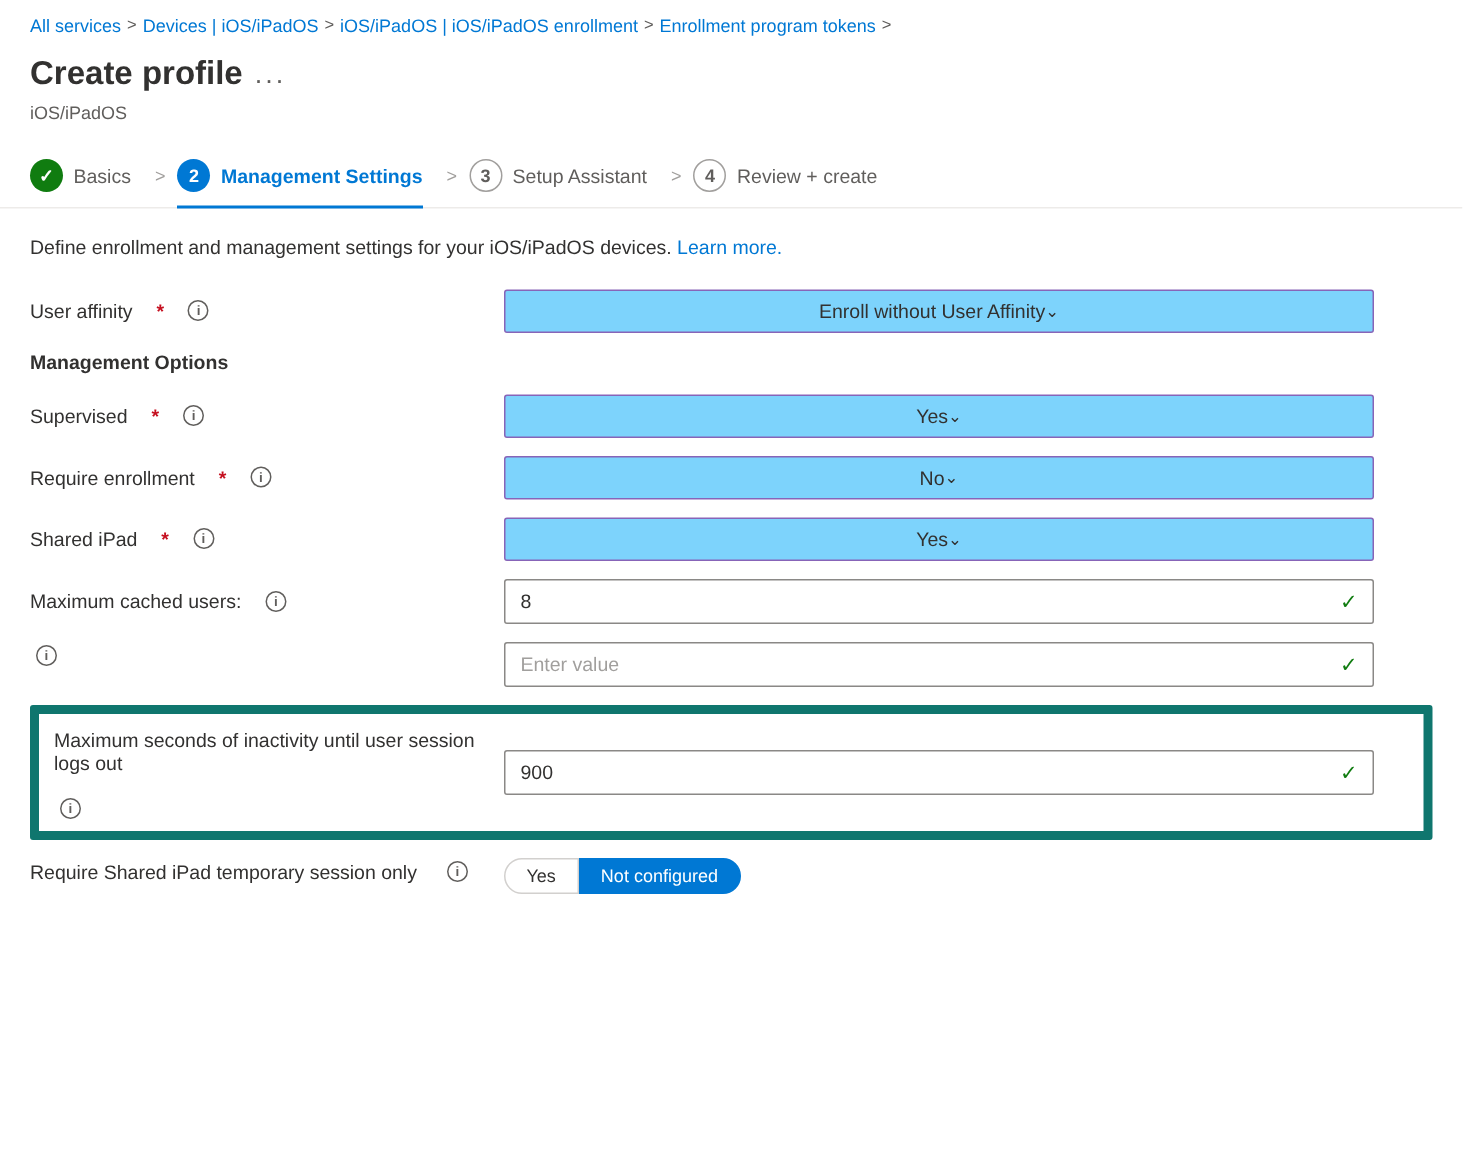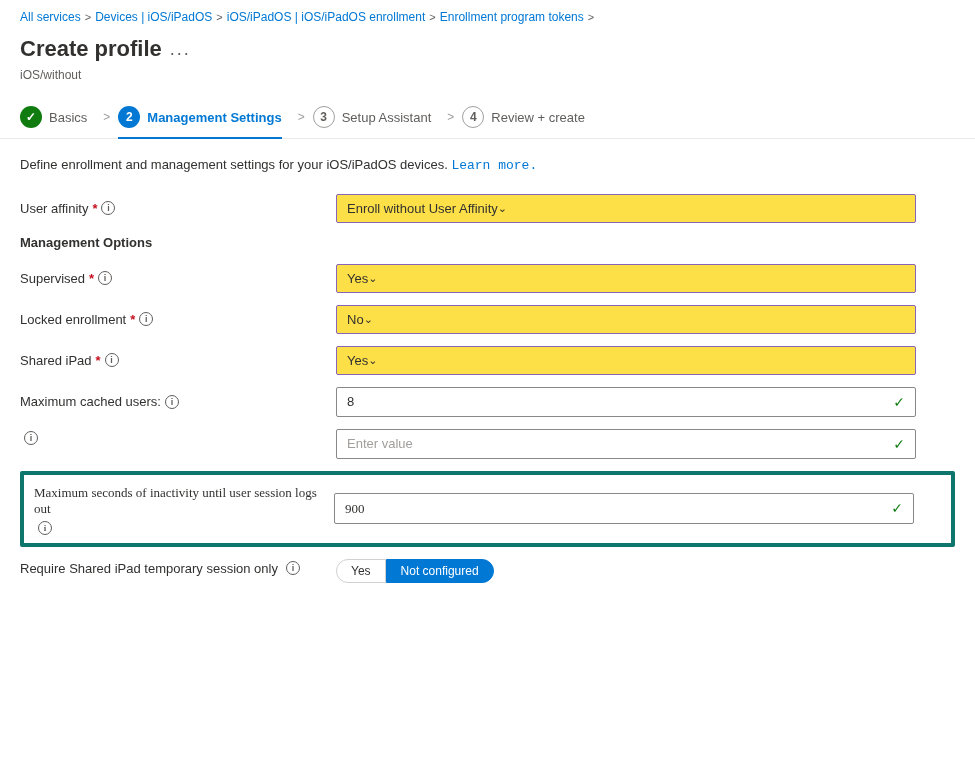--- a/index.html
+++ b/index.html
@@ -125,21 +125,20 @@
 
     .info-text {
       font-size: 13px;
       color: #323130;
       margin-bottom: 18px;
       line-height: 1.5;
     }
     .info-text a {
       color: #0078d4;
       text-decoration: none;
-      font-family: Liberation Mono, monospace;
     }
 
     .section-title {
       font-size: 13px;
       font-weight: 700;
       color: #323130;
       margin-bottom: 14px;
     }
 
     
@@ -152,21 +151,21 @@
     .form-row.multi-line {
       align-items: flex-start;
     }
     .form-label {
       width: 300px;
       min-width: 300px;
       font-size: 13px;
       color: #323130;
       display: flex;
       align-items: center;
-      gap: 4px;
+      gap: 16px;
       flex-wrap: wrap;
     }
     .form-label.multi-line {
       padding-top: 2px;
     }
     .required-star {
       color: #c50f1f;
       font-weight: bold;
     }
     .info-icon {
@@ -188,23 +187,23 @@
       max-width: 580px;
     }
 
     
     .dropdown {
       border: 1px solid #8a8886;
       border-radius: 2px;
       padding: 6px 10px;
       display: flex;
       align-items: center;
-      justify-content: flex-start;
-      cursor: pointer;
-      background: #fde047;
+      justify-content: center;
+      cursor: pointer;
+      background: #7dd3fc;
       font-size: 13px;
       color: #323130;
       width: 100%;
     }
     .dropdown.purple-border {
       border-color: #8764b8;
     }
     .chevron-down {
       font-size: 11px;
       color: #323130;
@@ -226,28 +225,27 @@
     .text-input.placeholder-text {
       color: #a19f9d;
     }
     .check-icon {
       color: #107c10;
       font-size: 14px;
     }
 
     
     .highlighted-row {
-      border: 4px solid #0f766e;
+      border: 6px solid #0f766e;
       border-radius: 2px;
       padding: 8px 10px;
       margin-bottom: 12px;
       display: flex;
       align-items: center;
       gap: 16px;
-      font-family: Liberation Serif, serif;
     }
     .highlighted-row .form-label {
       min-width: 284px;
       width: 284px;
     }
     .highlighted-row .form-control {
       flex: 1;
     }
     .highlighted-input {
       border: 1px solid #8a8886;
@@ -307,21 +305,21 @@
   <a>iOS/iPadOS | iOS/iPadOS enrollment</a>
   <span class="breadcrumb-sep">&gt;</span>
   <a>Enrollment program tokens</a>
   <span class="breadcrumb-sep">&gt;</span>
 </nav>
 
 <div class="page-header">
   <span class="page-title">Create profile</span>
   <span class="page-more">...</span>
 </div>
-<div class="page-subtitle">iOS/without</div>
+<div class="page-subtitle">iOS/iPadOS</div>
 
 <div class="wizard-tabs">
   <div class="wizard-tab">
     <span class="tab-circle done">✓</span>
     <span>Basics</span>
   </div>
   <span class="tab-sep">&gt;</span>
   <div class="wizard-tab active">
     <span class="tab-circle active">2</span>
     <span>Management Settings</span>
@@ -371,21 +369,21 @@
     <div class="form-control">
       <div class="dropdown purple-border">
         <span>Yes</span>
         <span class="chevron-down">⌄</span>
       </div>
     </div>
   </div>
 
   <div class="form-row">
     <div class="form-label">
-      <span>Locked enrollment</span>
+      <span>Require enrollment</span>
       <span class="required-star">*</span>
       <span class="info-icon">i</span>
     </div>
     <div class="form-control">
       <div class="dropdown purple-border">
         <span>No</span>
         <span class="chevron-down">⌄</span>
       </div>
     </div>
   </div>

